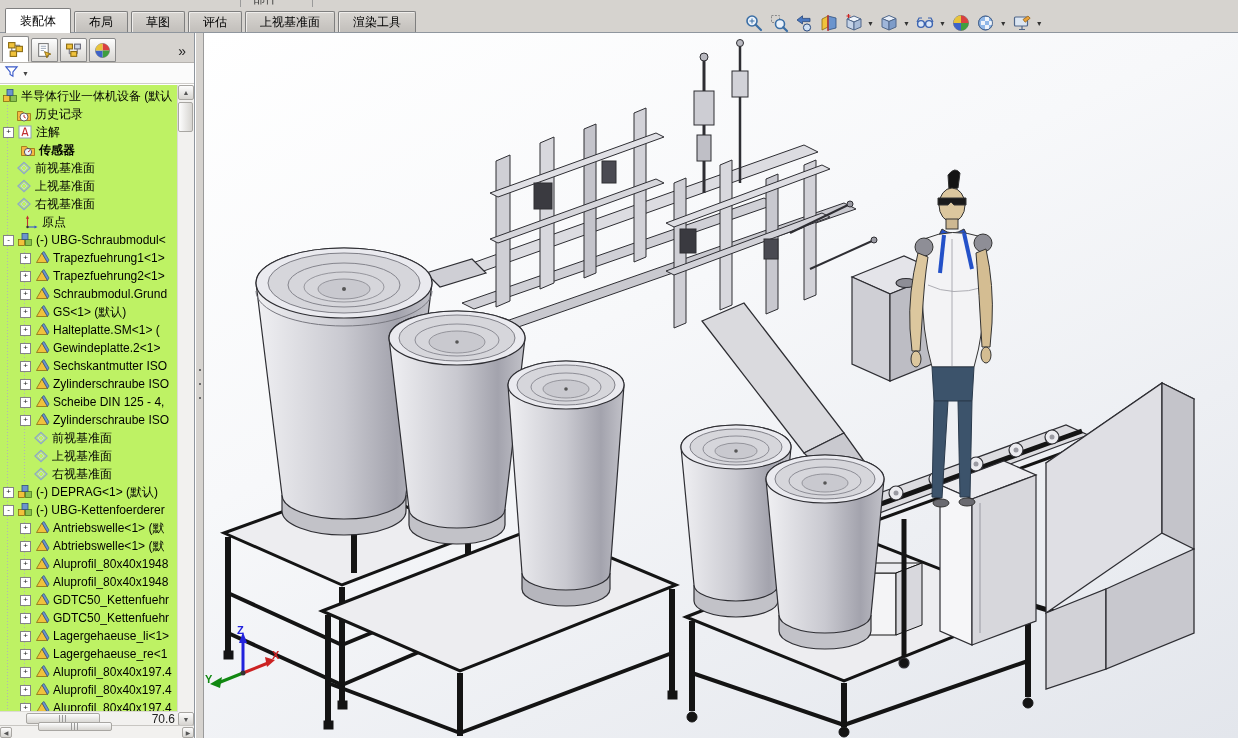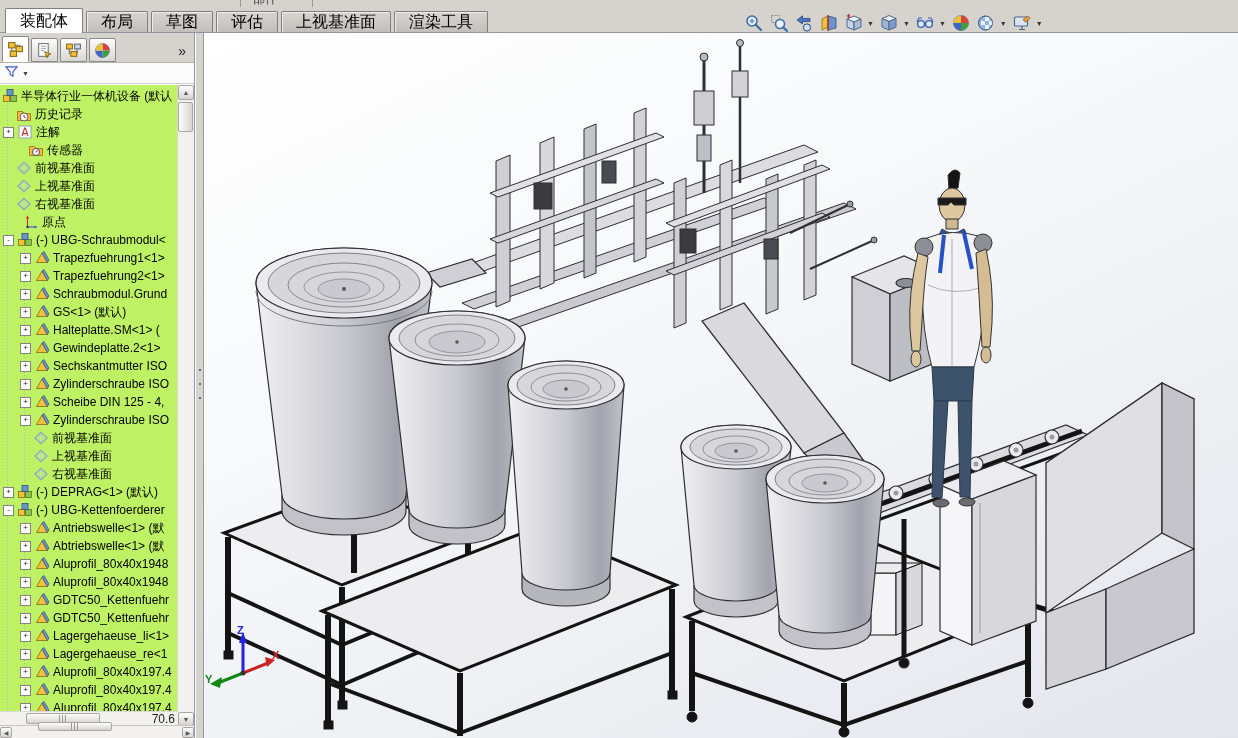--- a/index.html
+++ b/index.html
@@ -5,21 +5,21 @@
   html,body{margin:0;padding:0}
   #app{position:relative;width:1238px;height:738px;overflow:hidden;background:#d6d3cf;
        font-family:"Liberation Sans",sans-serif;color:#000}
   
   #topstrip{position:absolute;left:0;top:0;width:100%;height:8px;overflow:hidden;background:#d6d3cf}
   #topstrip .clip{position:absolute;left:253px;top:-9px;font-size:12px;color:#333;white-space:nowrap}
   .tsep{position:absolute;top:0;width:1px;height:7px;background:#9a9a9a}
   #edge{position:absolute;top:32px;left:0;right:0;height:1px;background:#8f969e;z-index:1}
   #tabsbar{position:absolute;left:0;top:8px;width:100%;height:24px;display:flex;align-items:flex-end;
            padding-left:5px;box-sizing:border-box;z-index:2}
-  .ctab{height:20px;line-height:20px;padding:0 14px;font-size:16px;background:linear-gradient(#d8d5d1,#c2bfbb);
+  .ctab{height:20px;line-height:20px;padding:0 14px;font-size:12px;background:linear-gradient(#d8d5d1,#c2bfbb);
         border:1px solid #7f7f7f;border-bottom:none;margin-right:3px;border-radius:2px 2px 0 0;
         box-shadow:inset 1px 1px 0 #efedeb;cursor:default;white-space:nowrap}
   .ctab.active{background:#fff;height:24px;line-height:24px;margin-bottom:-1px;z-index:5;box-shadow:none}
   
   #hud{position:absolute;top:10px;left:741px;height:26px;display:flex;align-items:center;z-index:6}
   .hud-btn{width:25px;height:25px;display:flex;align-items:center;justify-content:center;border-radius:3px}
   .hud-btn svg{width:20px;height:20px;display:block}
   .hud-dd{font-size:7px;color:#333;padding:0 3px 0 1px;line-height:25px}
   
   #panel{position:absolute;left:0;top:33px;width:195px;bottom:0;background:#fff;box-sizing:border-box;
@@ -240,21 +240,21 @@
         <div class="trow l1" style="padding-left: 2px;">
           <span class="exp">+</span>
           <span class="ticon">
             <svg viewBox="0 0 16 16">
               <rect x="2" y="2" width="12" height="12" fill="#fff" stroke="#8fa0b8" stroke-width="1"></rect>
               <path d="M5 12l2.6-8h.8L11 12M6.1 9.6h3.8" stroke="#c03030" fill="none" stroke-width="1.1"></path>
             </svg>
           </span>
           <span class="tlabel">注解</span>
         </div>
-        <div class="trow l1" style="padding-left: 14px;">
+        <div class="trow l1" style="padding-left: 6px; font-weight: bold;">
           <span class="expsp"></span>
           <span class="ticon">
             <svg viewBox="0 0 16 16">
               <path d="M1.5 4.5h5l1.5 2h6.5v7h-13z" fill="#f5b942" stroke="#9a6b10" stroke-width="0.8"></path>
               <circle cx="8" cy="10" r="3.6" fill="#eef2f8" stroke="#445" stroke-width="0.9"></circle>
               <path d="M8 10l2-1.6" stroke="#c03030" stroke-width="1"></path>
             </svg>
           </span>
           <span class="tlabel">传感器</span>
         </div>

